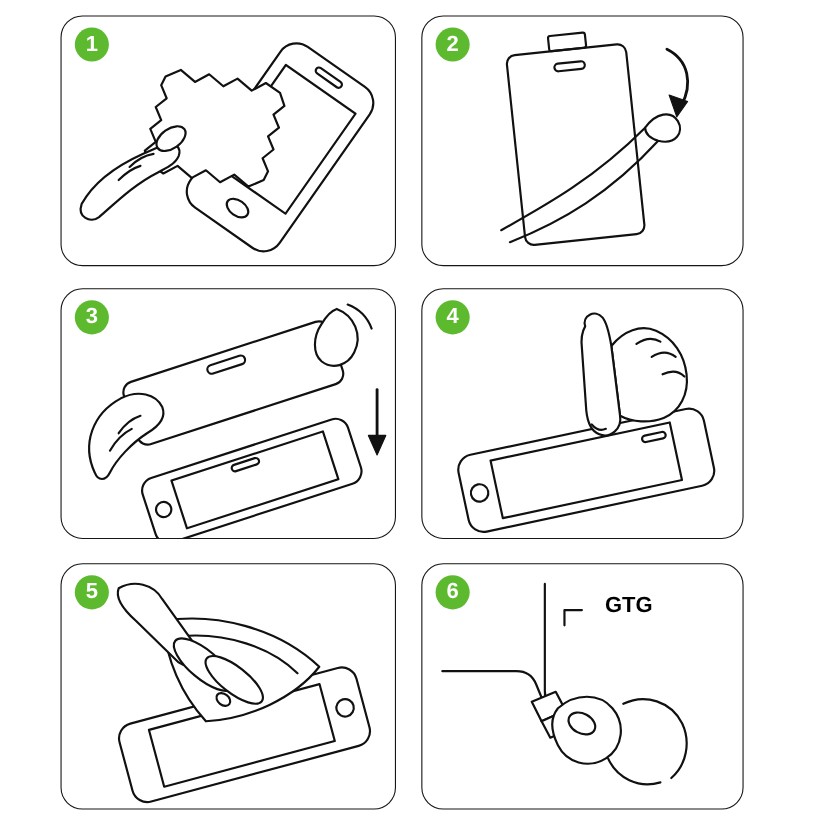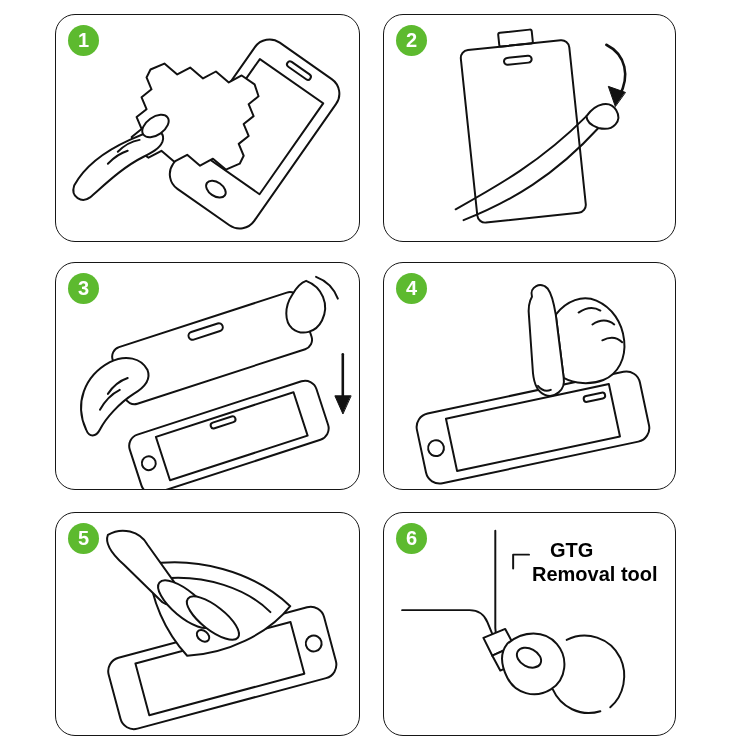--- a/index.html
+++ b/index.html
@@ -139,21 +139,20 @@
       <ellipse cx="148" cy="124" rx="7" ry="5" transform="rotate(38 148 124)"></ellipse>
     </svg>
   </div>
 
   <div class="panel p6">
     <div class="badge" style="background: rgb(93, 186, 47);">
       <span>6</span>
     </div>
     <div class="tool-label">
       <div class="l1">GTG</div>
-      <div class="l2">Removal tool</div>
     </div>
     <svg class="illus" viewBox="0 0 293 224">
       <path d="M112,18 L112,116 Q112,130 122,134"></path>
       <path d="M18,98 L86,98 Q99,98 104,110 L111,127"></path>
       <path d="M146,42 L130,42 L130,56"></path>
       <path class="fill-white" d="M100,126 L122,117 L131,134 L109,144 Z"></path>
       <path class="fill-white" d="M109,144 L131,134 L138,150 L117,159 Z"></path>
       <path class="fill-white" d="M124,132 C140,118 162,118 174,132 C186,146 184,168 168,178 C152,188 132,182 124,166 C118,154 116,142 124,132 Z"></path>
       <ellipse cx="146" cy="146" rx="13" ry="9" transform="rotate(28 146 146)"></ellipse>
       <path d="M170,178 C178,196 198,206 218,200"></path>

